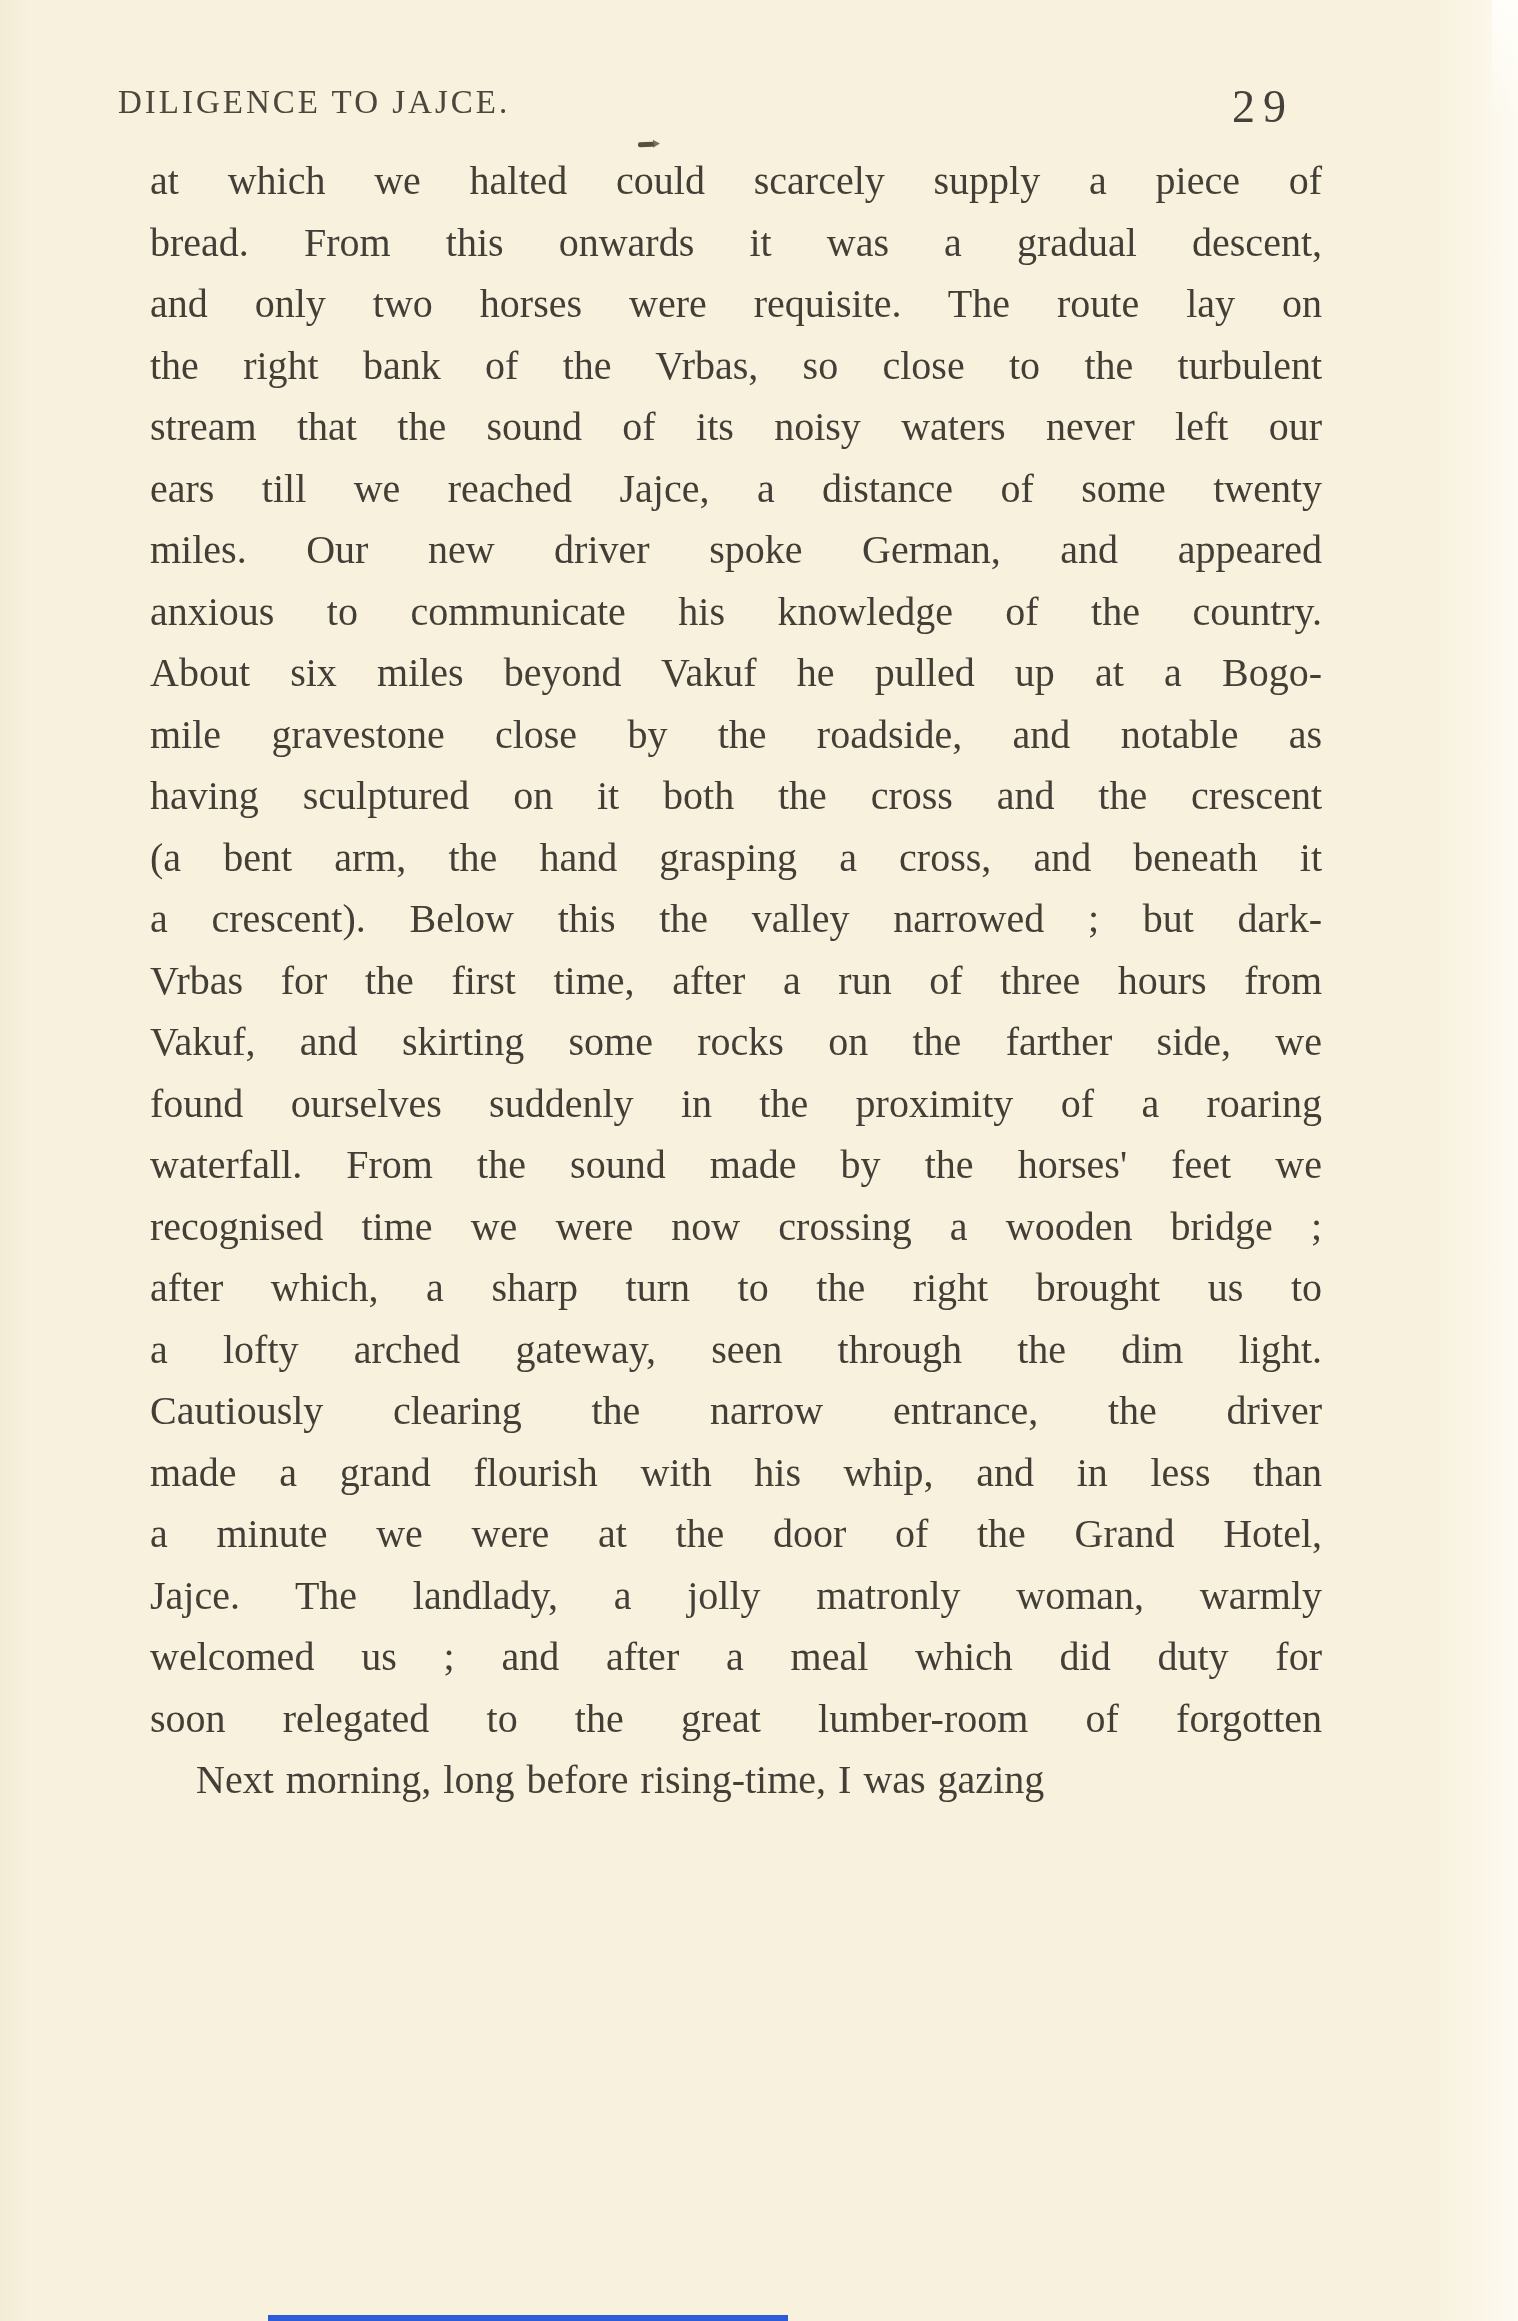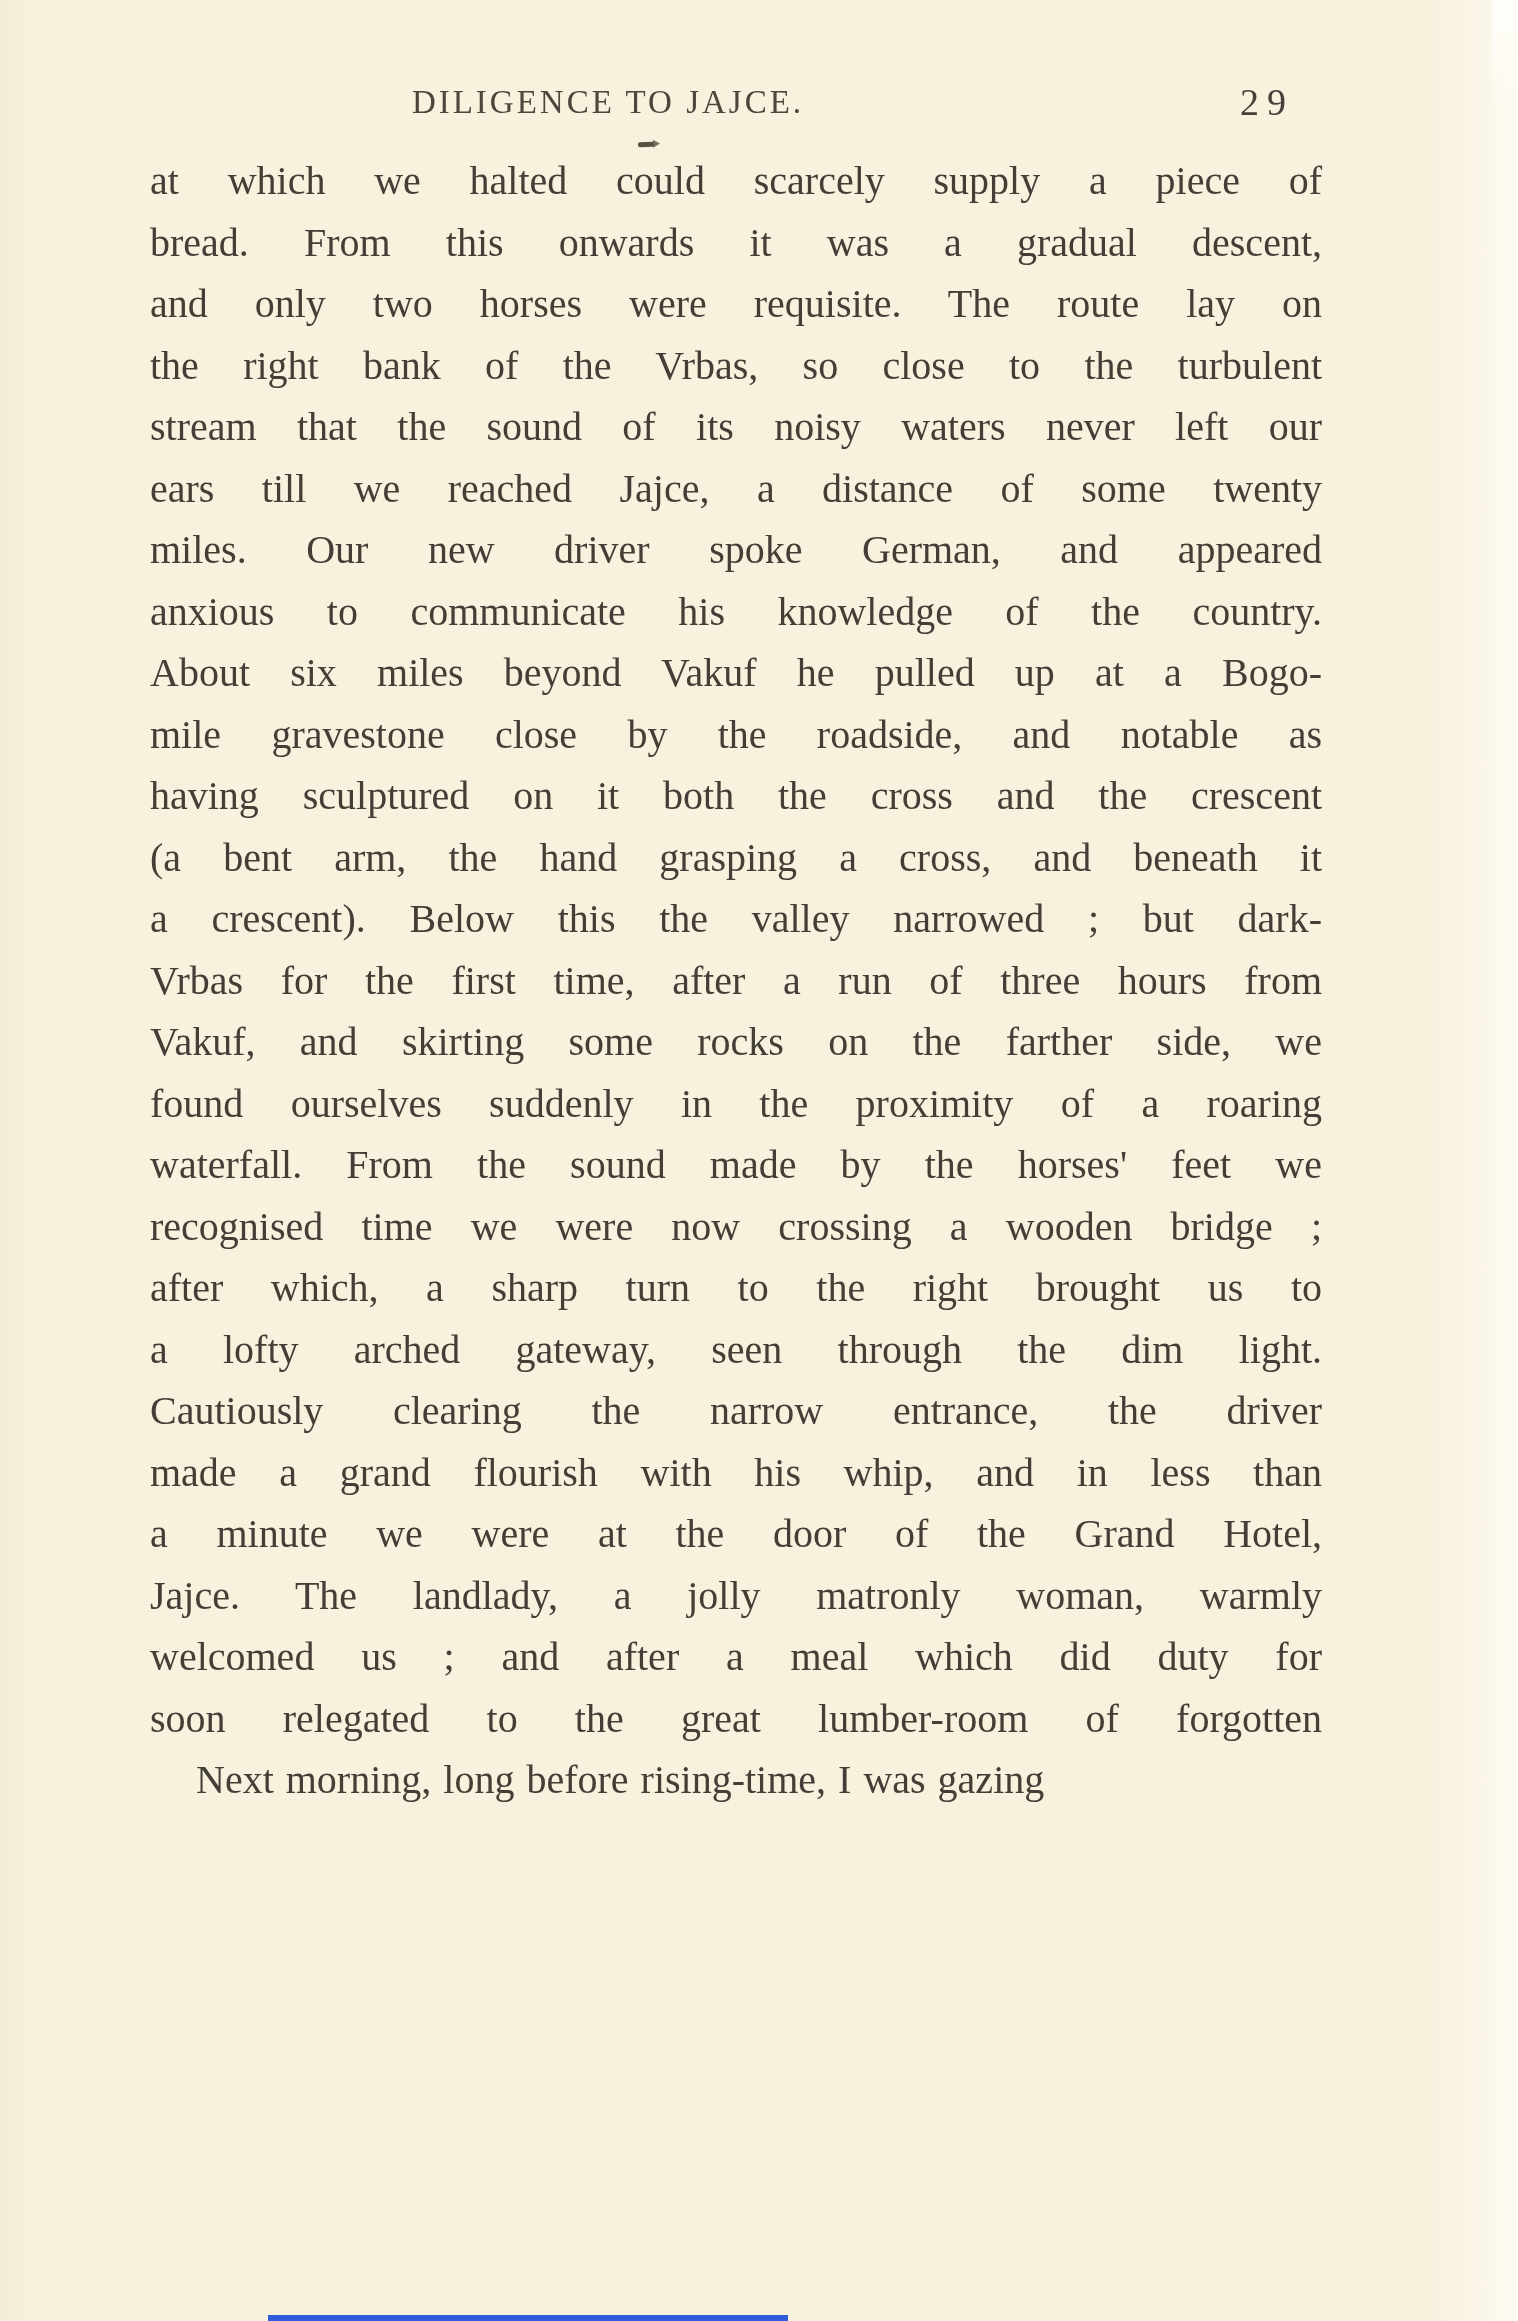--- a/index.html
+++ b/index.html
@@ -26,31 +26,30 @@
     position: absolute;
     top: 84px;
     left: 118px;
     width: 1204px;
     height: 46px;
   }
   .running-title {
     position: absolute;
     left: 0;
     width: 980px;
-    text-align: center;
     font-size: 33px;
     letter-spacing: 3px;
     color: #4c473d;
     white-space: nowrap;
   }
   .page-number {
     position: absolute;
     right: 28px;
     top: -4px;
-    font-size: 38px;
+    font-size: 46px;
     letter-spacing: 8px;
     color: #45413a;
   }
   .ink-mark {
     position: absolute;
     top: 142px;
     left: 638px;
     width: 16px;
     height: 5px;
     background: #55503f;

